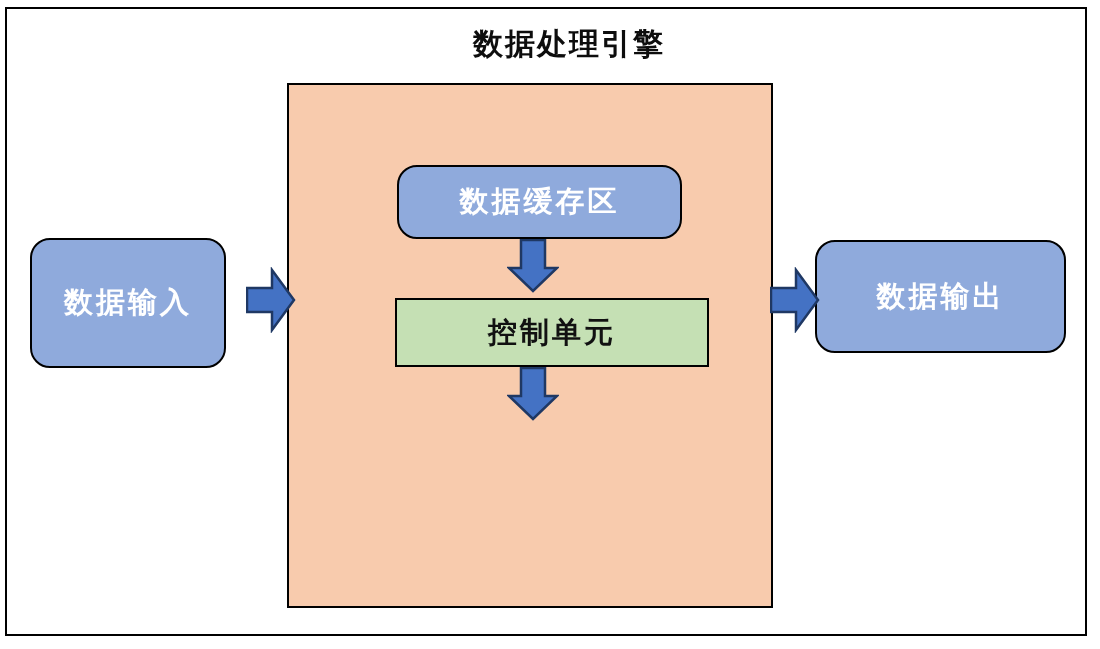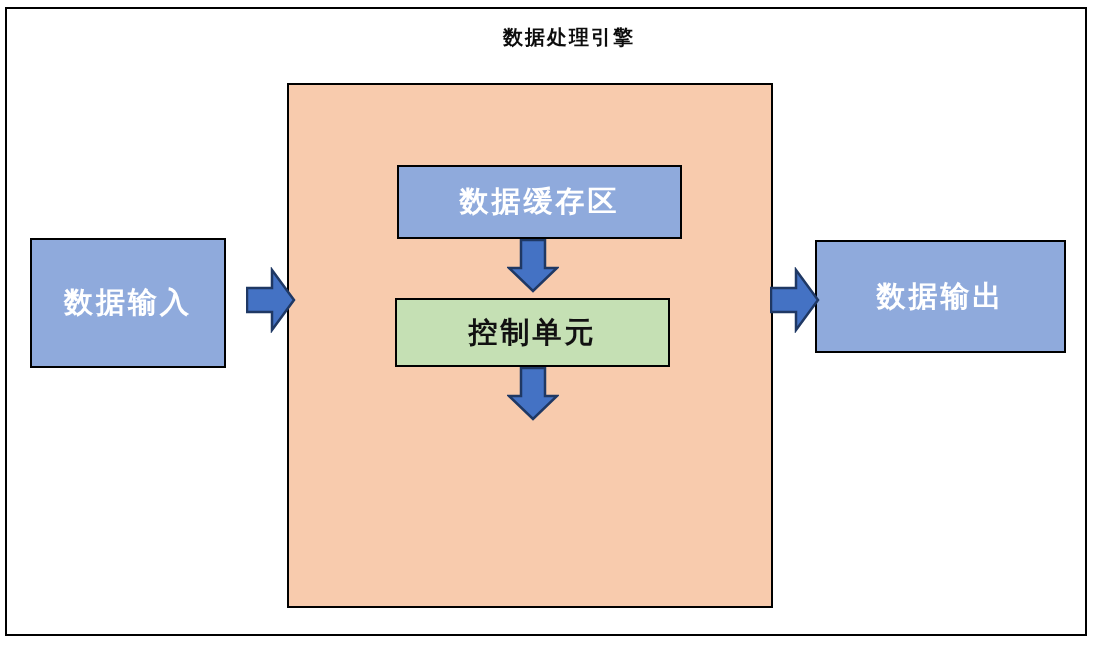--- a/index.html
+++ b/index.html
@@ -16,21 +16,21 @@
     left: 5px; top: 7px;
     width: 1082px; height: 629px;
     border: 2px solid var(--border-black, #000);
     box-sizing: border-box;
     background: transparent;
   }
   .title {
     position: absolute;
     left: 0; right: 0; top: 24px;
     text-align: center;
-    font-size: 20px;
+    font-size: 30px;
     font-weight: bold;
     color: #0d0d0d;
     letter-spacing: 2px;
     padding-left: 38px;
   }
   .engine {
     position: absolute;
     left: 287px; top: 83px;
     width: 486px; height: 525px;
     box-sizing: border-box;
@@ -42,26 +42,26 @@
     box-sizing: border-box;
     border: 2px solid var(--border-black, #000);
     display: flex;
     align-items: center;
     justify-content: center;
     font-size: 29px;
     font-weight: bold;
     letter-spacing: 3px;
     text-align: center;
   }
-  .node-blue  { background: var(--box-blue, #8FAADC); color: var(--label-on-blue, #fff); }
+  .node-blue  { background: var(--box-blue, #8FAADC); color: var(--label-on-blue, #fff); border-radius: 20px; }
   .node-green { background: var(--box-green, #C5E0B4); color: var(--label-on-green, #111); }
   .node-input   { left: 30px;  top: 238px; width: 196px; height: 130px; }
   .node-output  { left: 815px; top: 240px; width: 251px; height: 113px; }
   .node-buffer  { left: 397px; top: 165px; width: 285px; height: 74px; }
-  .node-control { left: 395px; top: 298px; width: 275px; height: 69px; }
+  .node-control { left: 395px; top: 298px; width: 314px; height: 69px; }
   .node-compute { left: 396px; top: 418px; width: 282px; height: 86px; }
   .arrow { position: absolute; display: block; }
   .arrow-left   { left: 246px; top: 267px; }
   .arrow-right  { left: 770px; top: 267px; }
   .arrow-down-1 { left: 507px; top: 239px; }
   .arrow-down-2 { left: 507px; top: 367px; }
   .arr {
     fill: var(--arrow-fill, #4472C4);
     stroke: var(--arrow-stroke, #1F3864);
     stroke-width: 2.5;

